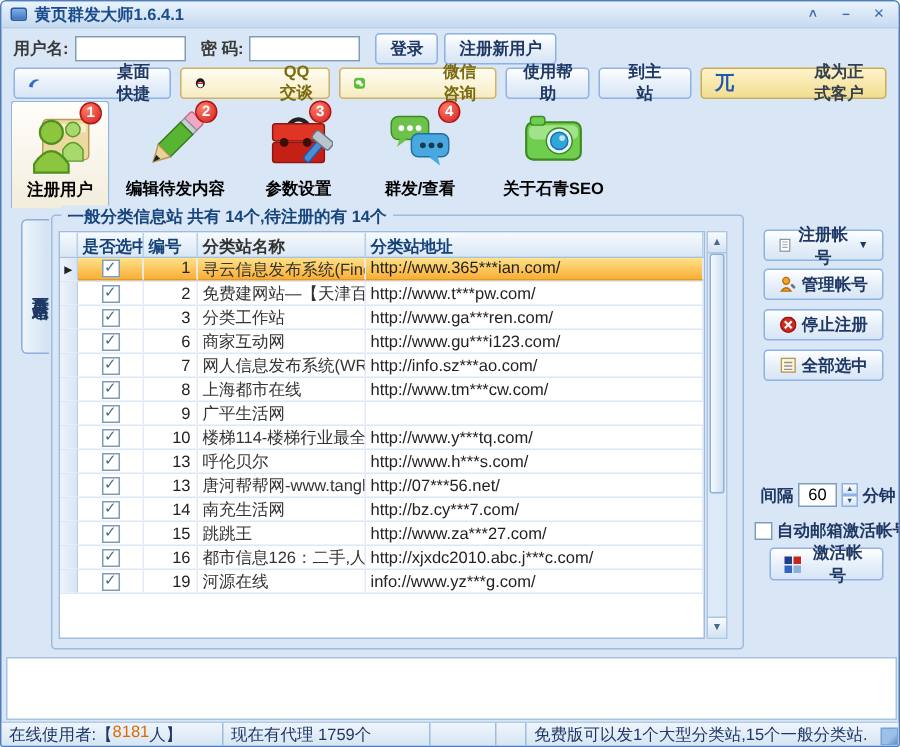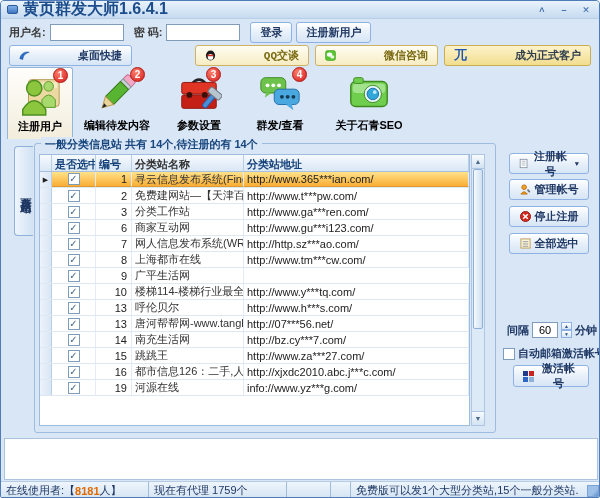--- a/index.html
+++ b/index.html
@@ -7,32 +7,32 @@
   body { font-family:"Liberation Sans","DejaVu Sans",sans-serif; font-size:11px; color:#222; }
   .window { position:relative; width:600px; height:498px; background:#d8e6f6;
             border:1px solid #4f7cb8; border-radius:4px 4px 2px 2px; overflow:hidden; }
 
   
   .titlebar { position:absolute; left:0; top:0; width:100%; height:18px;
               background:linear-gradient(#e9f3fc,#c6daf0); border-bottom:1px solid #b8cfe8;
               display:flex; align-items:center; padding:0 6px; }
   .appicon { width:11px; height:9px; margin-right:5px; background:linear-gradient(#7fb0e8,#3f76c0);
              border:1px solid #2a5a9c; border-radius:2px; }
-  .title { font-weight:bold; color:#1b4c8c; font-size:16px; }
+  .title { font-weight:bold; color:#1b4c8c; font-size:11px; }
   .wctrls { margin-left:auto; display:flex; gap:8px; }
   .wctrl { color:#3a6aa8; font-size:9px; font-weight:bold; width:14px; text-align:center; cursor:pointer; }
 
   
   .loginrow { position:absolute; left:0; top:20px; width:100%; height:22px;
               display:flex; align-items:center; padding:0 8px; gap:4px; }
   .flabel { font-weight:bold; color:#3a3a3a; }
   .tinput { width:74px; height:17px; background:#fff; border:1px solid #7f9db9; font-size:11px; padding:0 3px; }
   .btn { display:inline-flex; align-items:center; justify-content:center; gap:4px; height:21px;
          background:linear-gradient(#ffffff,#e9f1fa 45%,#d7e5f5); border:1px solid #8db2e3;
-         border-radius:3px; font-weight:bold; color:#1f3864; font-size:11px; padding:0 9px; cursor:pointer;font-family:Liberation Mono, monospace; }
+         border-radius:3px; font-weight:bold; color:#1f3864; font-size:11px; padding:0 9px; cursor:pointer; }
 
   
   .quickrow { position:absolute; left:0; top:42px; width:100%; height:24px;
               display:flex; align-items:center; padding:0 8px; }
   .gold { border-color:#cfb264; background:linear-gradient(#fffdf2,#f6ecc2); color:#7a6a10; }
   .cust { border-color:#c9ae52; background:linear-gradient(#fdf3cb,#f2dd8e); color:#33414f; }
   .cust .pi { color:#2257b0; font-size:13px; font-weight:bold; }
   .spacer { flex:1; }
   .quickrow .btn { margin-left:6px;gap:48px; }
   .quickrow .btn:first-child { margin-left:0; }
@@ -111,23 +111,23 @@
   .sq { width:11px; height:11px; display:inline-grid; grid-template-columns:5px 5px; grid-template-rows:5px 5px; gap:1px; }
   .sq i { display:block; } .sq i:nth-child(1){background:#1f3b8c;} .sq i:nth-child(2){background:#c8241e;}
   .sq i:nth-child(3){background:#2e66c8;} .sq i:nth-child(4){background:#8fb0d8;}
 
   
   .logbox { position:absolute; left:3px; top:437px; width:594px; height:42px;
             background:#fff; border:1px solid #aac4e0; }
   .statusbar { position:absolute; left:0; top:480px; width:600px; height:18px;
                background:linear-gradient(#eef5fc,#d3e3f3); border-top:1px solid #b5cce6;
                display:flex; align-items:center; color:#1f3864; }
-  .scell { height:100%; display:flex; align-items:center; padding:0 5px;
+  .scell { height:100%; display:flex; padding:0 5px;
            border-right:1px solid #9fbcda; white-space:nowrap; overflow:hidden; }
-  .scell .hot { color:#e06a00; font-weight:bold; }
+  .scell .hot { color:#e06a00; font-weight:normal; }
   .sgrip { margin-left:auto; width:12px; height:12px; margin-right:2px;
            background:linear-gradient(135deg,#9cc0e8 60%,#5f8fc9); border:1px solid #7aa3d4; cursor:pointer; }
 </style>
 </head>
 <body>
 
 <div class="window">
 
   <div class="titlebar">
     <span class="appicon"></span>
@@ -165,20 +165,22 @@
       <span>QQ交谈</span>
     </button>
     <button class="btn gold">
       <svg class="sico" width="12" height="12" viewBox="0 0 12 12">
         <rect x="0.5" y="0.5" width="11" height="11" rx="2.5" fill="#58c430" stroke="#3d9a1e" stroke-width="0.6"></rect>
         <ellipse cx="5" cy="5" rx="3" ry="2.4" fill="#fff"></ellipse>
         <ellipse cx="8" cy="7.5" rx="2.2" ry="1.8" fill="#e9f7e2"></ellipse>
       </svg>
       <span>微信咨询</span>
     </button>
+    <button class="btn">使用帮助</button>
+    <button class="btn" style="padding:0 16px">到主站</button>
     <button class="btn cust">
       <span class="pi">兀</span>
       <span>成为正式客户</span>
     </button>
   </div>
 
   <div class="tabstrip">
     <div class="tab active">
       <svg class="ico" viewBox="0 0 48 48">
         <rect x="12" y="9" width="32" height="28" rx="3" fill="#ecd9a2" stroke="#b89a55"></rect>
@@ -300,21 +302,21 @@
     <div class="c-name">商家互动网</div>
     <div class="c-url">http://www.gu***i123.com/</div>
   </div>
             <div class="trow">
     <div class="c-sel"></div>
     <div class="c-check">
                 <span class="cb on"></span>
               </div>
     <div class="c-id">7</div>
     <div class="c-name">网人信息发布系统(WRMPS)|&gt;&lt;最</div>
-    <div class="c-url">http://http.sz***ao.com/</div>
+    <div class="c-url">http://info.sz***ao.com/</div>
   </div>
             <div class="trow">
     <div class="c-sel"></div>
     <div class="c-check">
                 <span class="cb on"></span>
               </div>
     <div class="c-id">8</div>
     <div class="c-name">上海都市在线</div>
     <div class="c-url">http://www.tm***cw.com/</div>
   </div>

